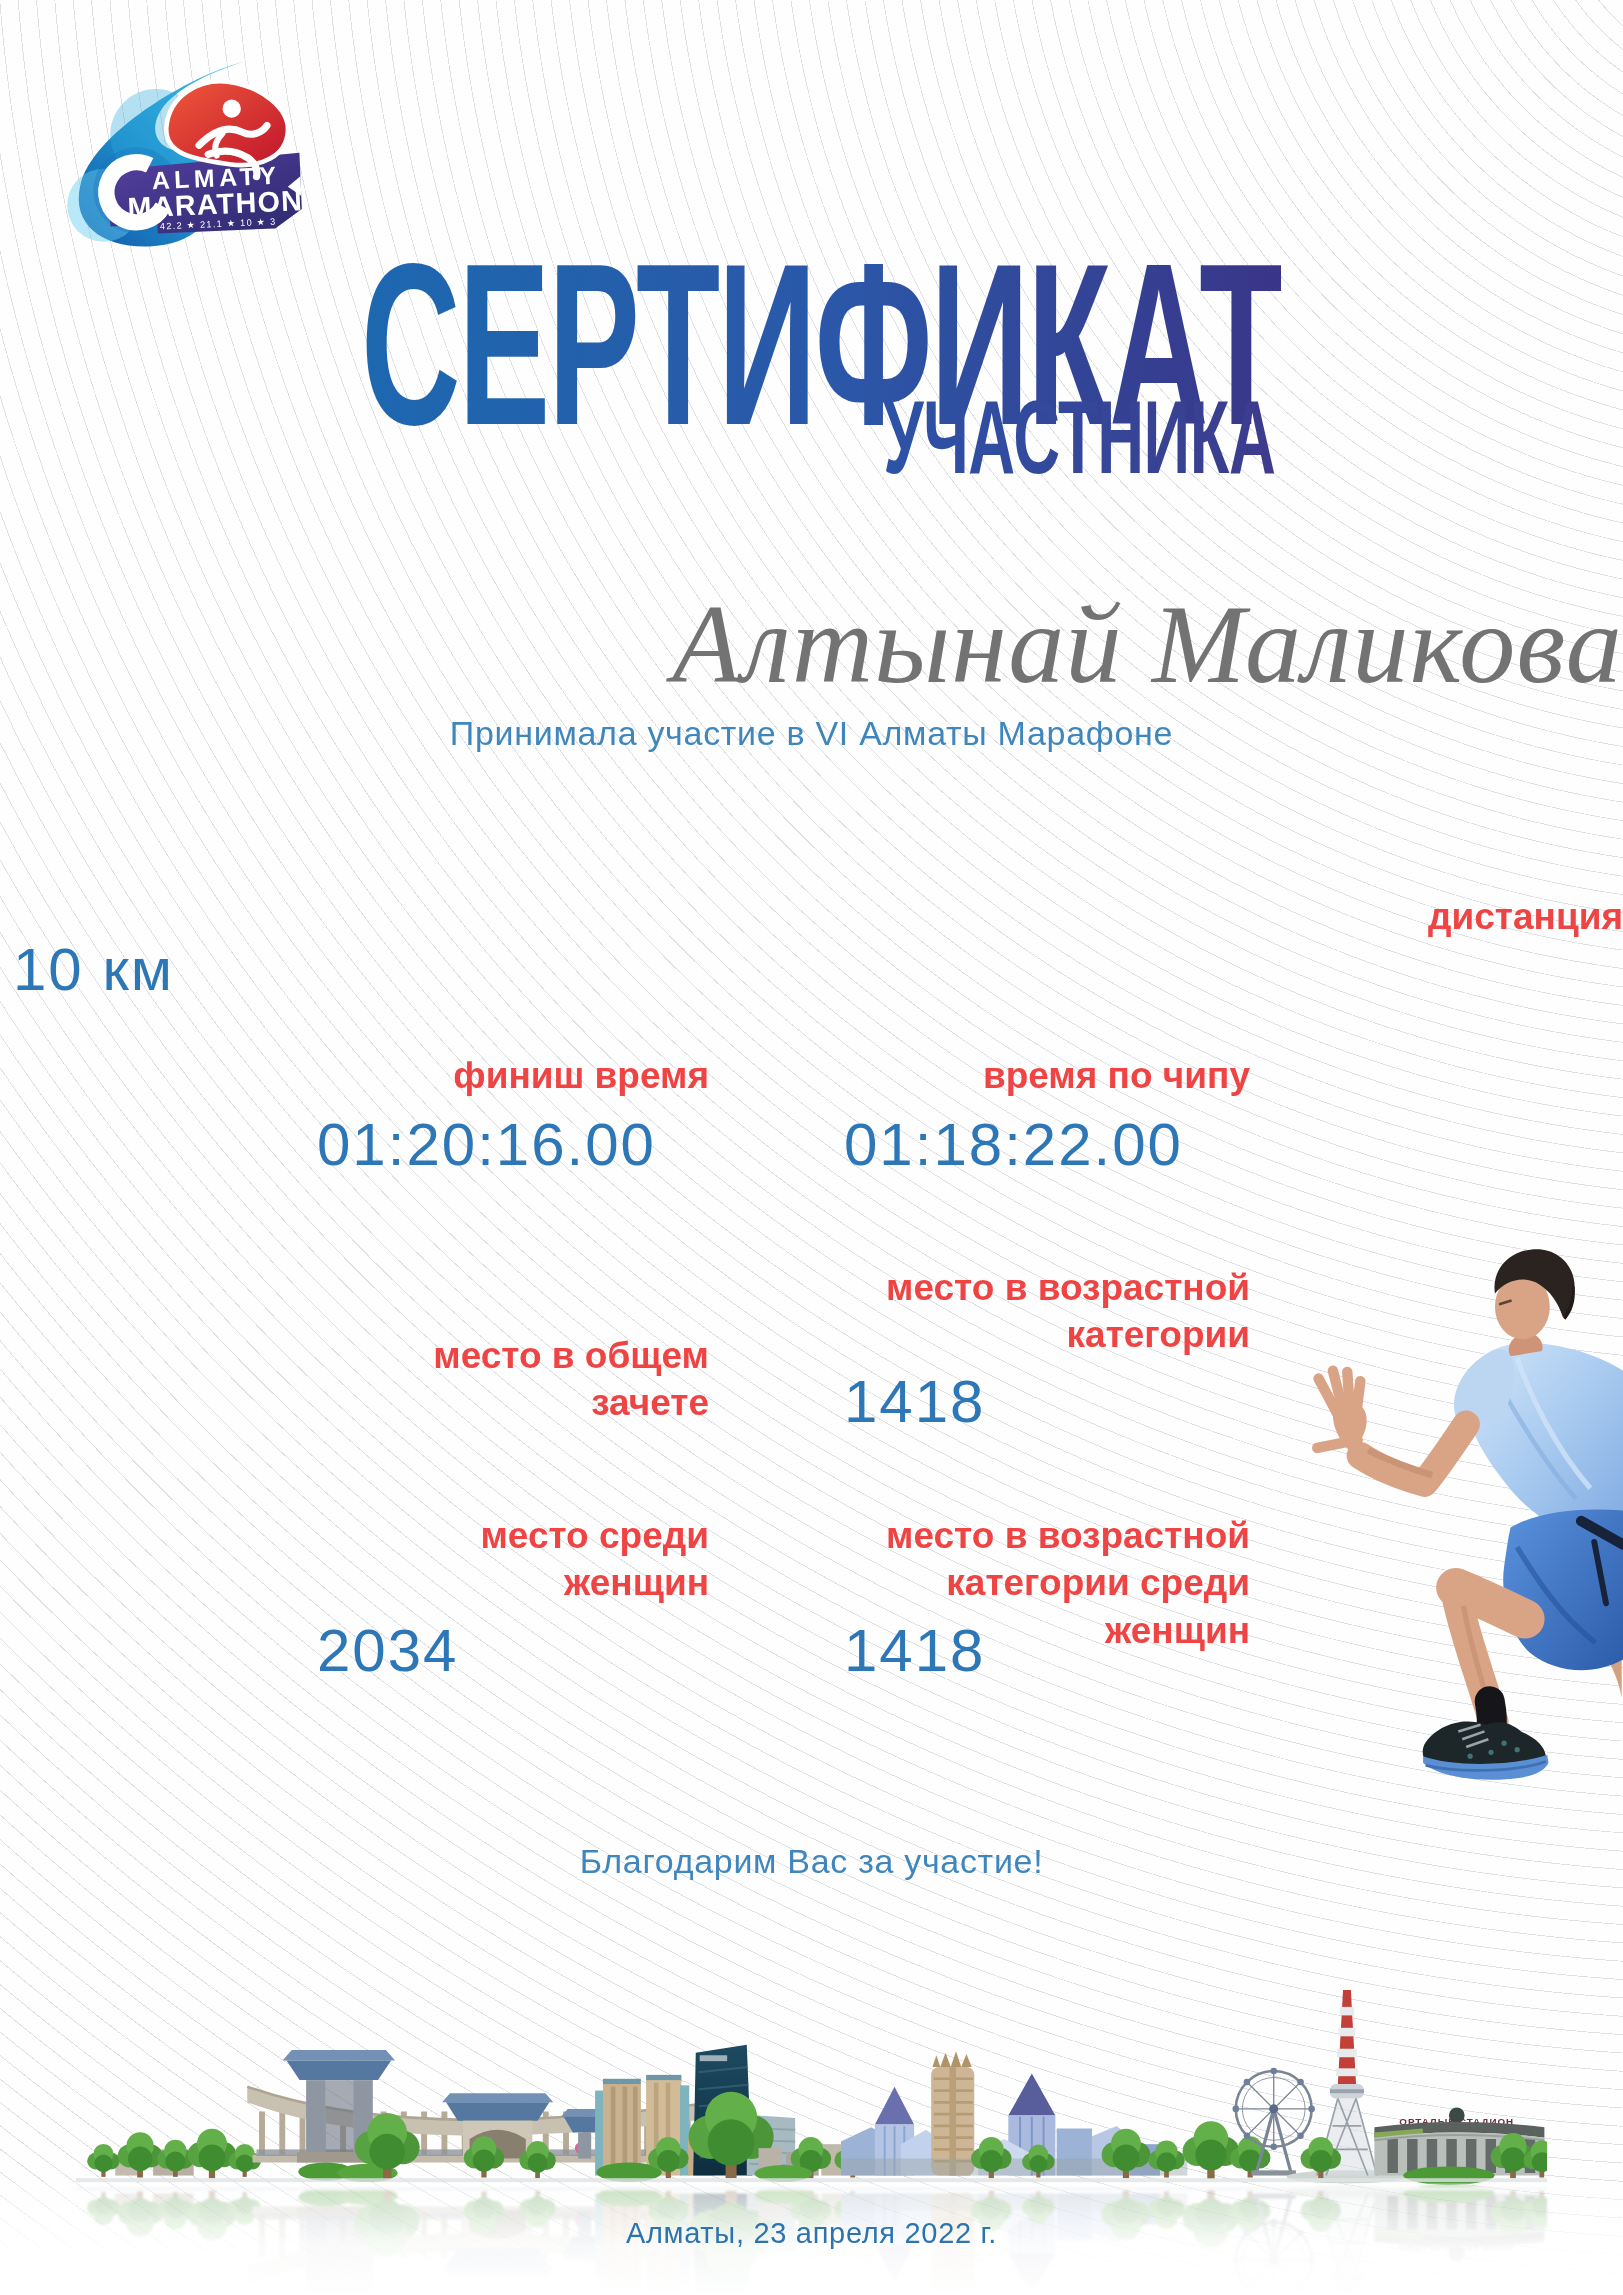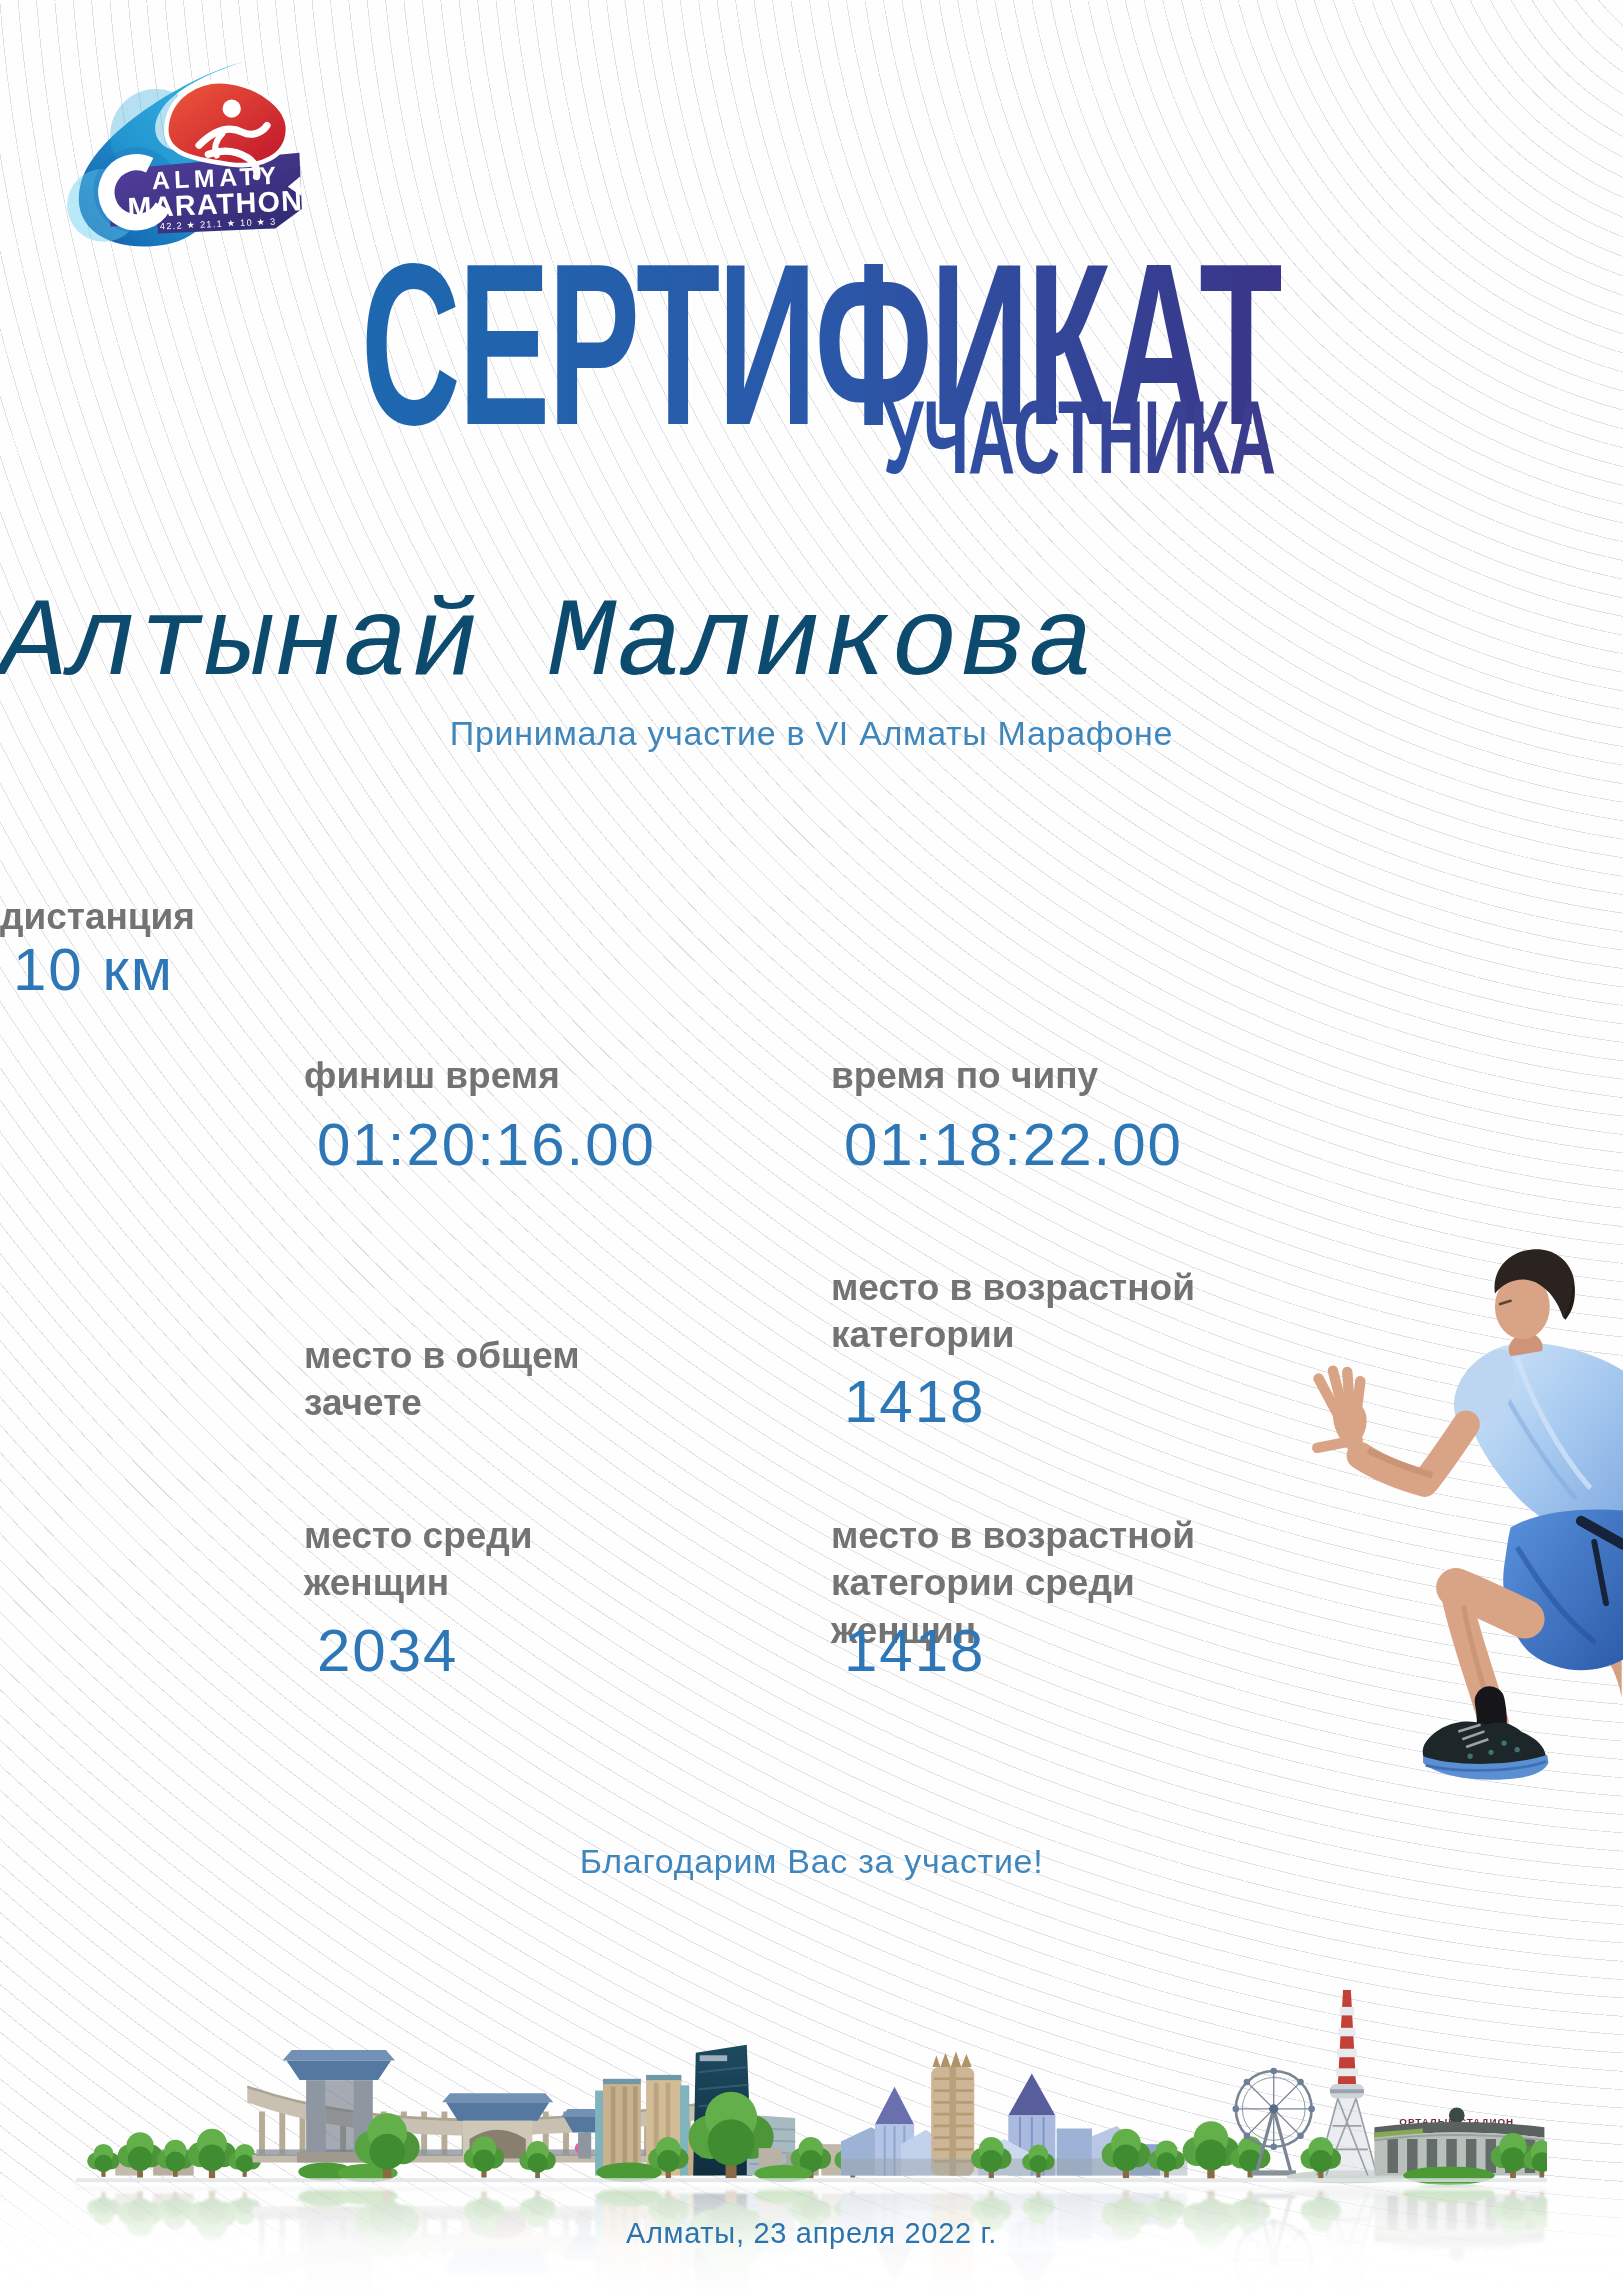--- a/index.html
+++ b/index.html
@@ -25,31 +25,31 @@
     -webkit-background-clip:text;background-clip:text;color:transparent;
   }
   .subtitle{
     position:absolute;right:348px;top:386px;z-index:2;
     font-size:103px;font-weight:bold;line-height:1;letter-spacing:-0.7px;white-space:nowrap;
     transform:scaleX(0.63);transform-origin:right top;
     background:linear-gradient(90deg,#2c53a7 0%,#3d3b8c 100%);
     -webkit-background-clip:text;background-clip:text;color:transparent;
   }
   .participant-name{
-    position:absolute;left:0;top:583px;width:100%;text-align:left;z-index:2;
-    font-family:Liberation Mono, monospace;font-style:italic;font-weight:normal;
-    font-size:112px;line-height:1.1;color:#0c4a6e;letter-spacing:1.3px;white-space:nowrap;
+    position:absolute;left:0;top:583px;width:100%;text-align:right;z-index:2;
+    font-family:Liberation Serif, serif;font-style:italic;font-weight:normal;
+    font-size:112px;line-height:1.1;color:#737373;letter-spacing:1.3px;white-space:nowrap;
   }
   .lead-line{
     position:absolute;left:0;top:714px;width:100%;text-align:center;z-index:2;
     font-size:34px;color:#3f86bd;letter-spacing:0.7px;
   }
   .stat-label{
-    position:absolute;z-index:2;text-align:left;white-space:pre-line;
-    font-size:37px;font-weight:bold;color:#737373;line-height:1.28;
+    position:absolute;z-index:2;text-align:right;white-space:pre-line;
+    font-size:37px;font-weight:bold;color:#ef4444;line-height:1.28;
   }
   .stat-value{
     position:absolute;z-index:2;text-align:left;
     font-size:60px;color:#2d77b7;letter-spacing:2px;line-height:1.1;margin-left:13px;
   }
   .col-center{left:0;width:100%;}
   .col-left{left:304px;width:405px;}
   .col-right{left:831px;width:419px;}
   .thanks-line{
     position:absolute;left:0;top:1842px;width:100%;text-align:center;z-index:2;

